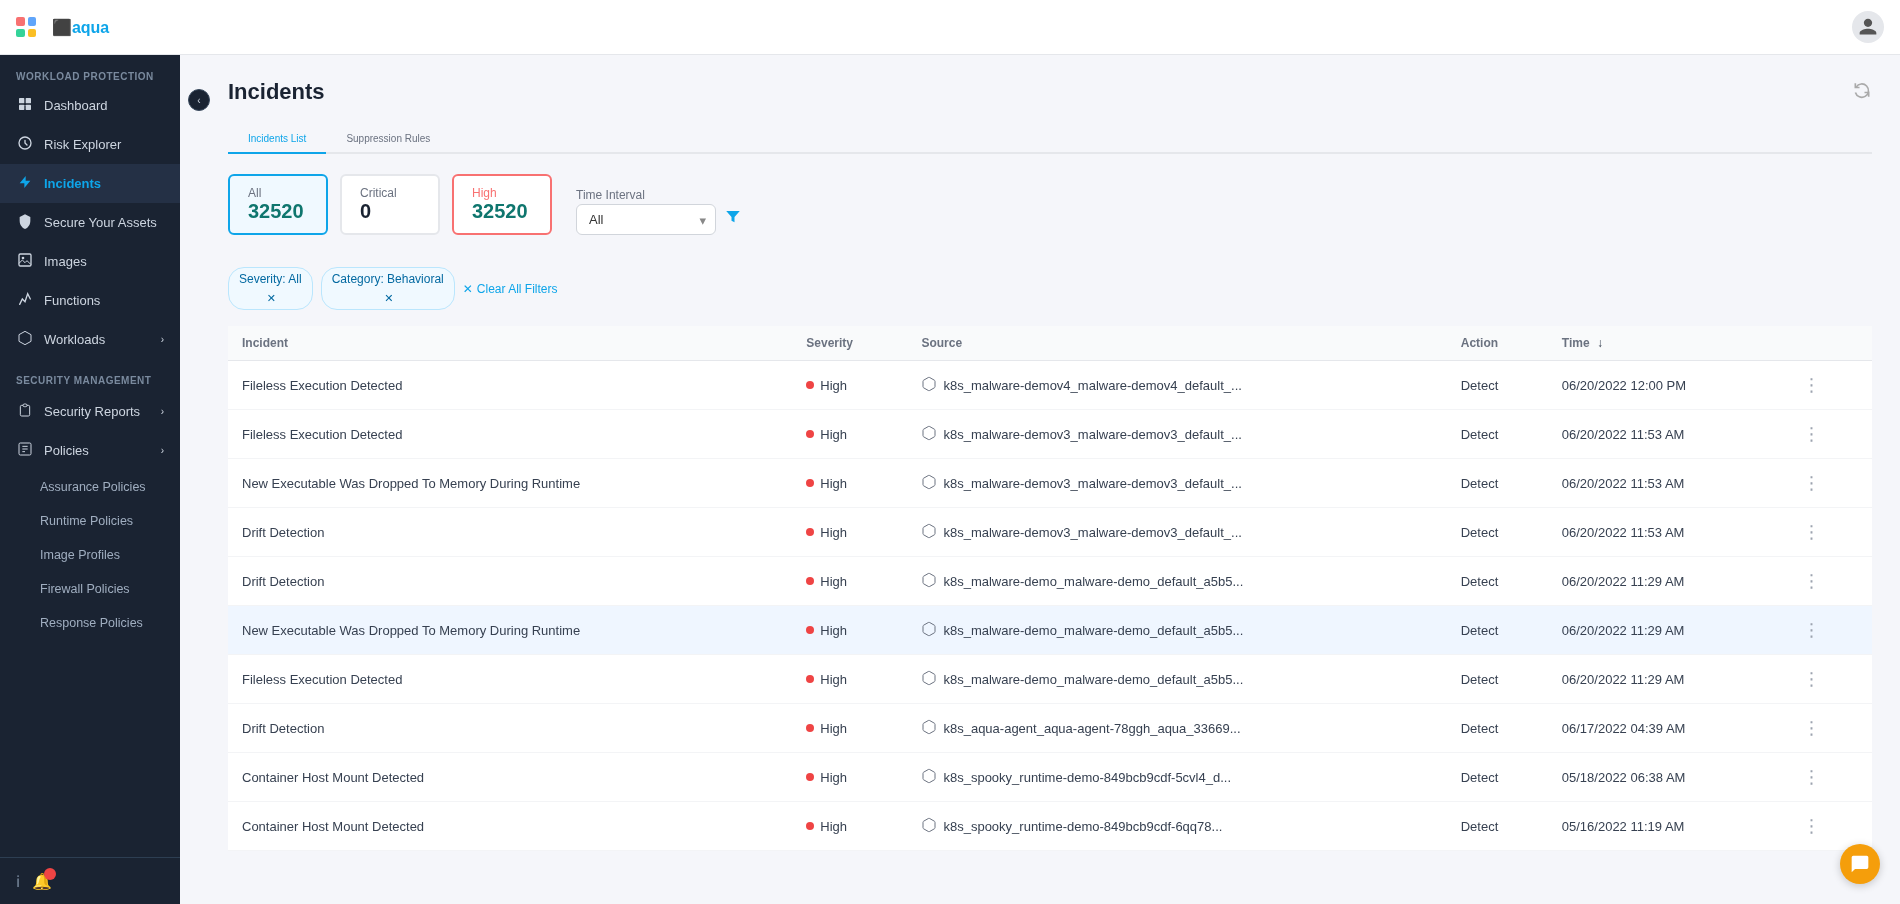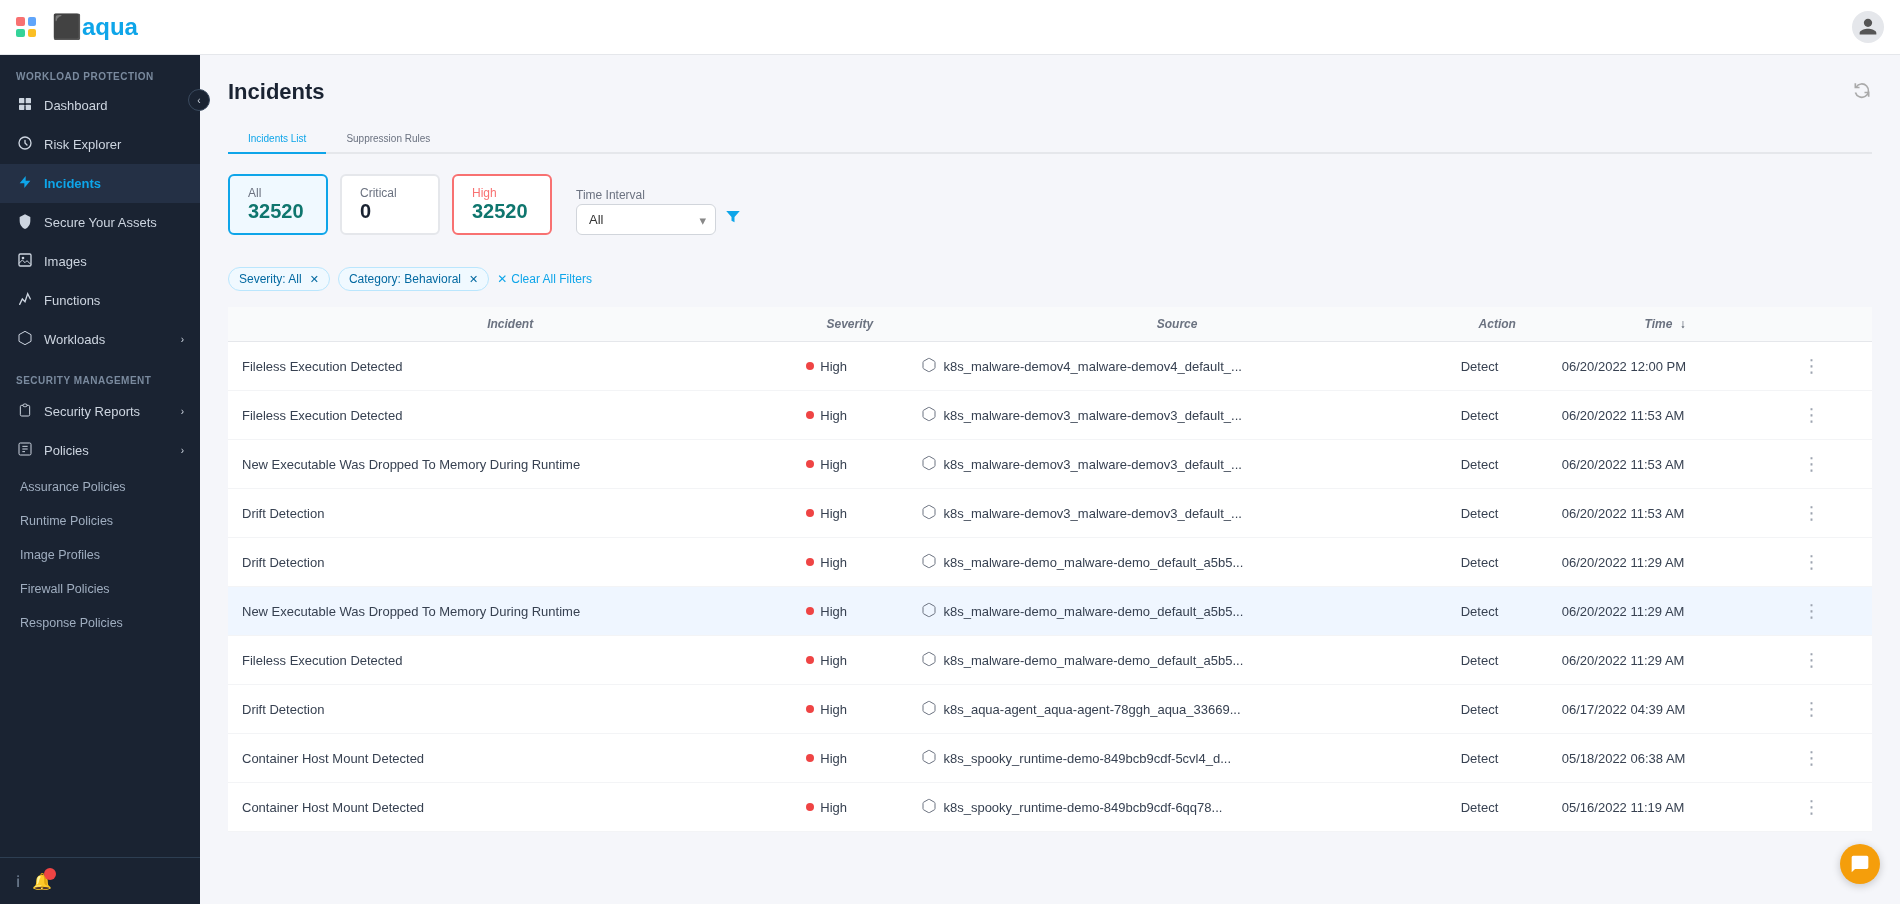--- a/index.html
+++ b/index.html
@@ -11,43 +11,43 @@
       background: #fff; border-bottom: 1px solid #e5e7eb;
       display: flex; align-items: center; padding: 0 16px; z-index: 100;
     }
     .top-bar-logo { display: flex; align-items: center; gap: 8px; }
     .grid-icon { display: grid; grid-template-columns: 1fr 1fr; gap: 3px; width: 20px; height: 20px; margin-right: 8px; }
     .grid-icon span { border-radius: 2px; }
     .grid-icon span:nth-child(1) { background: #f87171; }
     .grid-icon span:nth-child(2) { background: #60a5fa; }
     .grid-icon span:nth-child(3) { background: #34d399; }
     .grid-icon span:nth-child(4) { background: #fbbf24; }
-    .logo-text { color: #06a; font-size: 24px; font-weight: 700; }
+    .logo-text { color: #06a; font-size: 16px; font-weight: 700; }
     .logo-text span { color: #0ea5e9; }
     .top-bar-right { margin-left: auto; }
     .user-icon { width: 32px; height: 32px; border-radius: 50%; background: #e5e7eb; display: flex; align-items: center; justify-content: center; color: #555; font-size: 18px; cursor: pointer; }
 
     
     .sidebar {
-      position: fixed; top: 55px; left: 0; bottom: 0; width: 200px;
+      position: fixed; top: 55px; left: 0; bottom: 0; width: 180px;
       background: #1a2332; color: #cdd5e0; overflow-y: auto; z-index: 99;
     }
     .sidebar-section-label {
       font-size: 10px; font-weight: 700; text-transform: uppercase;
       color: #7a8a9e; padding: 16px 16px 6px; letter-spacing: 0.05em;
     }
     .sidebar-item {
       display: flex; align-items: center; gap: 10px;
       padding: 10px 16px; cursor: pointer; color: #cdd5e0;
       transition: background 0.15s; font-size: 13px; position: relative;
     }
     .sidebar-item.active { background: #243045; color: #fff; }
     .sidebar-item .icon { width: 18px; text-align: center; font-size: 14px; flex-shrink: 0; }
     .sidebar-item .chevron { margin-left: auto; font-size: 10px; }
-    .sidebar-item.sub { padding-left: 20px; font-size: 12.5px; color: #a0aec0; }
+    .sidebar-item.sub { padding-left: 40px; font-size: 12.5px; color: #a0aec0; }
     .sidebar-collapse-btn {
       position: absolute; right: -12px; top: 50%; transform: translateY(-50%);
       width: 22px; height: 22px; background: #1a2332; border: 1px solid #3a4a5e;
       border-radius: 50%; display: flex; align-items: center; justify-content: center;
       cursor: pointer; color: #cdd5e0; font-size: 10px; z-index: 200;
     }
     .sidebar-bottom {
       display: flex; align-items: center; gap: 12px;
       padding: 12px 16px; border-top: 1px solid #2d3e52; margin-top: auto;
       position: absolute; bottom: 0; left: 0; right: 0;
@@ -96,34 +96,34 @@
       content: '▾'; position: absolute; right: 10px; top: 50%;
       transform: translateY(-50%); color: #888; pointer-events: none;
     }
     .filter-funnel { color: #0ea5e9; font-size: 18px; cursor: pointer; }
 
     
     .active-filters { display: flex; align-items: center; gap: 8px; margin-bottom: 16px; flex-wrap: wrap; }
     .filter-chip {
       display: flex; align-items: center; gap: 6px;
       background: #f0f9ff; border: 1px solid #bae6fd;
-      border-radius: 16px; padding: 4px 10px; font-size: 12px; color: #0369a1;
+      border-radius: 16px; padding: 4px 10px; font-size: 12px; color: #0369a1; flex-direction: column;
     }
     .filter-chip .remove { cursor: pointer; color: #0369a1; font-size: 11px; margin-left: 2px; }
     .clear-all-btn {
       background: none; border: none; color: #0ea5e9; font-size: 12px;
       cursor: pointer; display: flex; align-items: center; gap: 4px;
     }
 
     
     .incidents-table { width: 100%; border-collapse: collapse; background: #fff; }
     .incidents-table thead tr { background: #f9fafb; }
     .incidents-table th {
-      text-align: center; padding: 10px 14px; font-size: 12px; font-weight: 600;
-      color: #6b7280; border-bottom: 1px solid #e5e7eb; white-space: nowrap; font-style: italic;
+      text-align: left; padding: 10px 14px; font-size: 12px; font-weight: 600;
+      color: #6b7280; border-bottom: 1px solid #e5e7eb; white-space: nowrap;
     }
     .incidents-table th.sortable { cursor: pointer; }
     .incidents-table td {
       padding: 11px 14px; border-bottom: 1px solid #f3f4f6; font-size: 13px;
       color: #374151; vertical-align: middle;
     }
     .incidents-table tr.highlighted { background: #eff6ff; }
     .severity-dot { display: inline-block; width: 8px; height: 8px; border-radius: 50%; background: #ef4444; margin-right: 6px; }
     .severity-high { color: #374151; display: flex; align-items: center; }
     .source-cell { display: flex; align-items: center; gap: 6px; color: #374151; }

